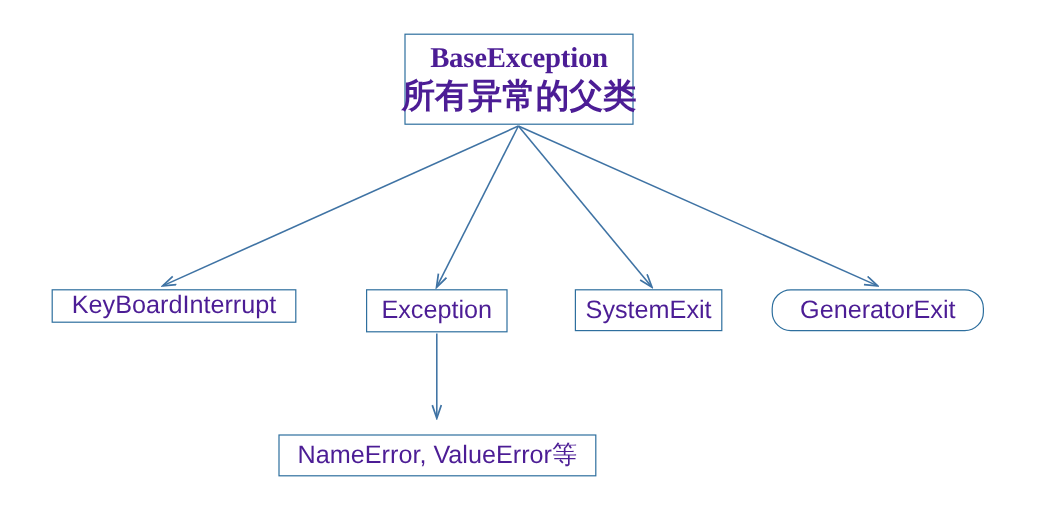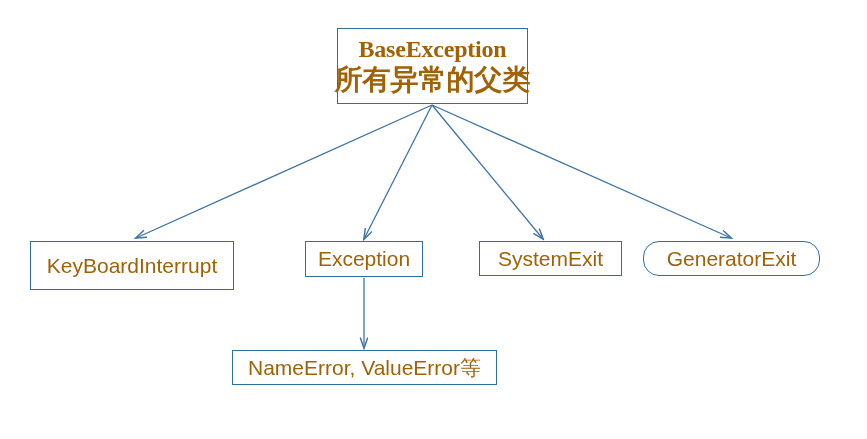--- a/index.html
+++ b/index.html
@@ -25,21 +25,21 @@
   }
   .node {
     position: absolute;
     box-sizing: border-box;
     border: 1px solid #2e6f9e;
     background: #ffffff;
     display: flex;
     flex-direction: column;
     align-items: center;
     justify-content: center;
-    color: #a16207;
+    color: #4c1d95;
     z-index: 2;
   }
   .node-label {
     white-space: nowrap;
     line-height: 1.12;
   }
 
   
   #node-root {
     left: 337px;
@@ -55,55 +55,55 @@
   }
   #node-root .line-zh {
     font-size: 28px;
     font-family: "DejaVu Sans", "Liberation Sans", sans-serif;
     letter-spacing: 0px;
     margin-top: 1px;
   }
 
   
   #node-kbi {
-    left: 30px;
+    left: 43px;
     top: 241px;
     width: 204px;
-    height: 49px;
+    height: 28px;
   }
   #node-exception {
     left: 305px;
     top: 241px;
     width: 118px;
     height: 36px;
   }
   #node-systemexit {
     left: 479px;
     top: 241px;
-    width: 143px;
+    width: 123px;
     height: 35px;
   }
   #node-generatorexit {
     left: 643px;
     top: 241px;
     width: 177px;
     height: 35px;
     border-radius: 16px;
   }
   #node-kbi .node-label,
   #node-exception .node-label,
   #node-systemexit .node-label,
   #node-generatorexit .node-label {
     font-size: 21px;
   }
 
   
   #node-errors {
     left: 232px;
-    top: 350px;
+    top: 362px;
     width: 265px;
     height: 35px;
   }
   #node-errors .node-label {
     font-size: 21px;
   }
 </style>
 </head>
 <body>
 

